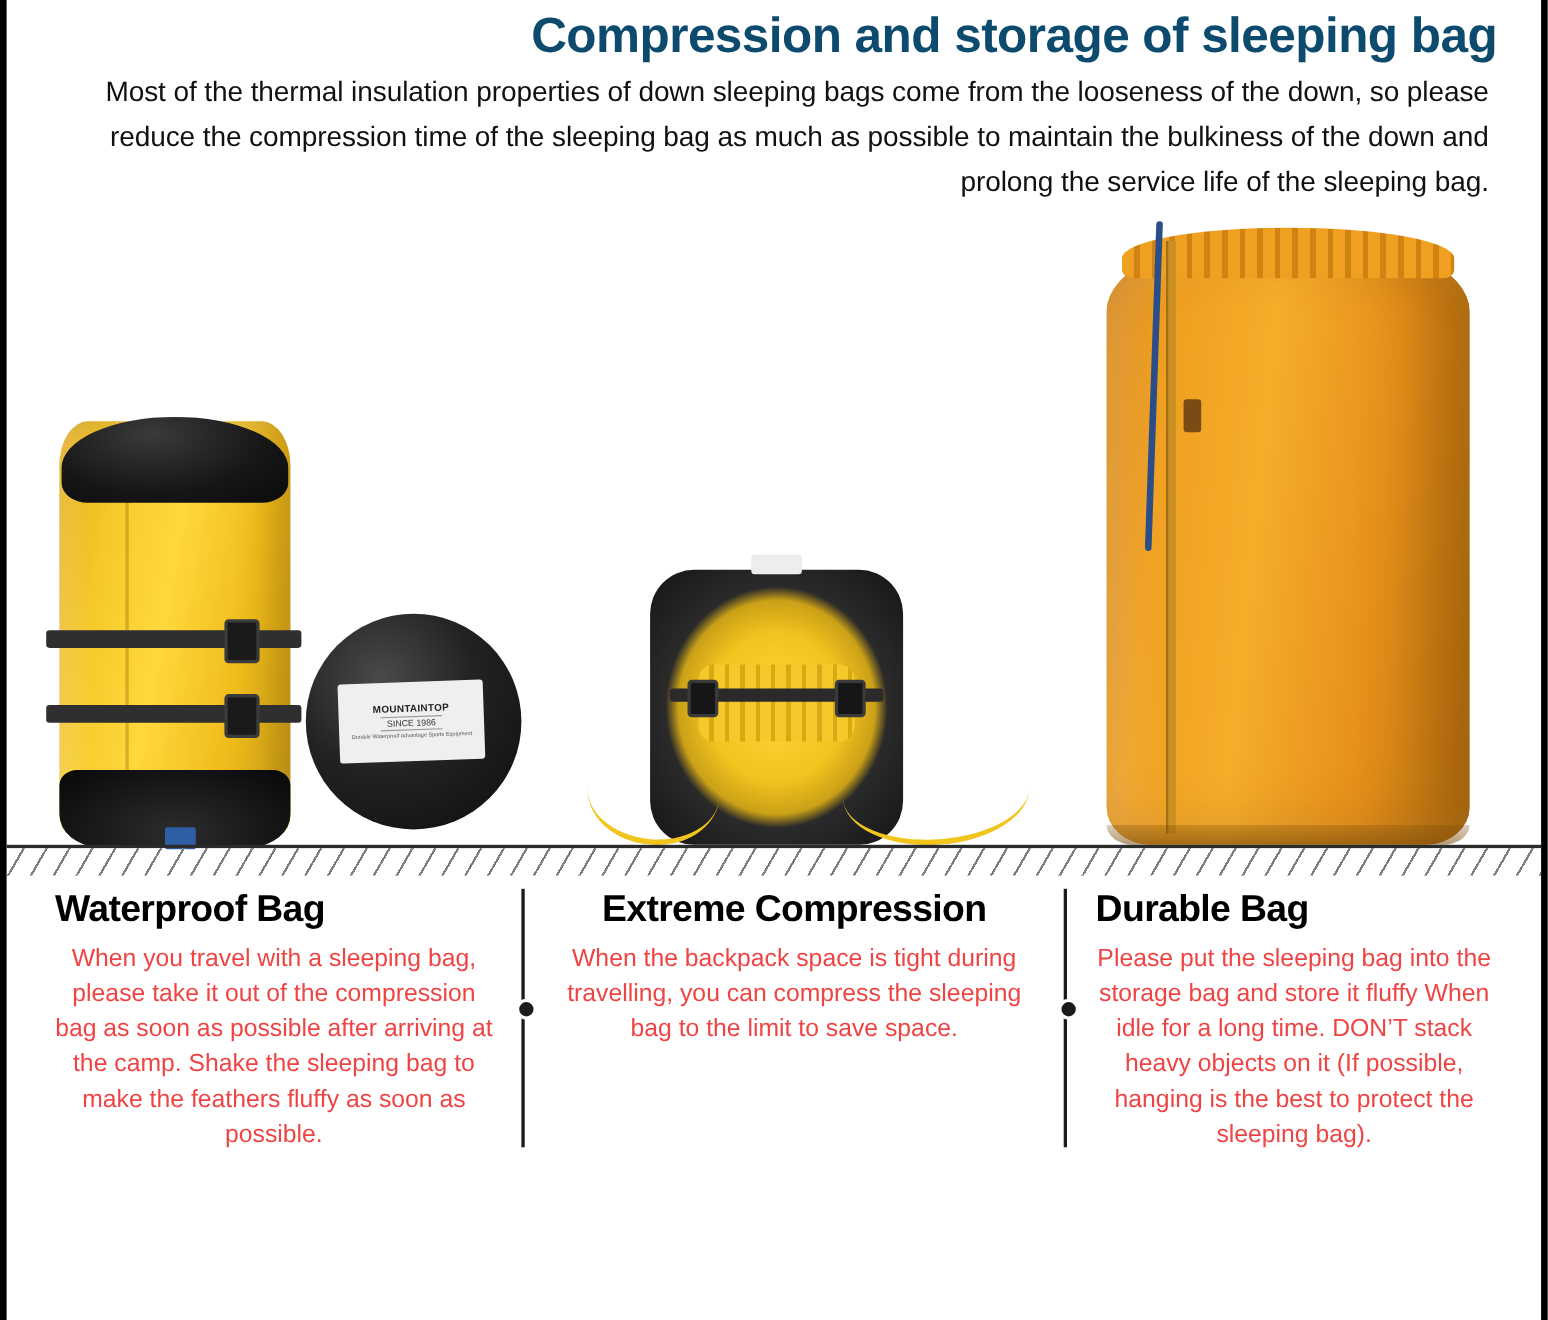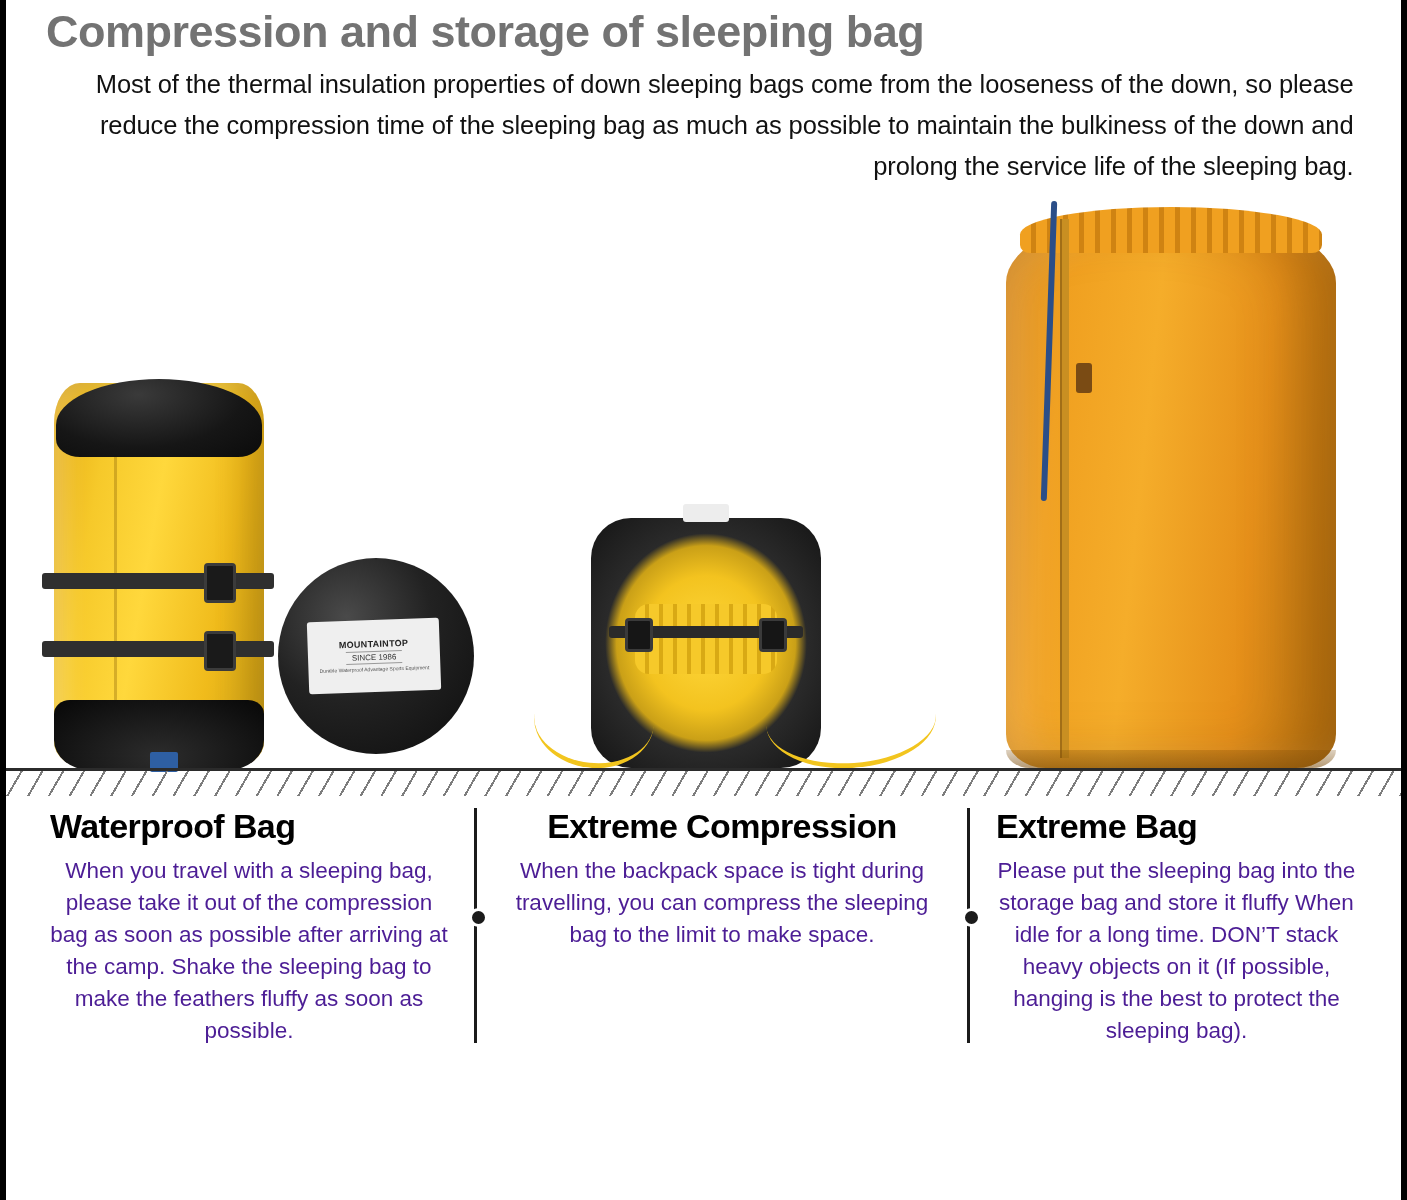--- a/index.html
+++ b/index.html
@@ -22,27 +22,27 @@
     border-left: 6px solid #000;
     border-right: 6px solid #000;
     background: #fff;
   }
 
   
   .header {
     padding: 4px 40px 0 40px;
   }
   .main-title {
-    text-align: left;
+    text-align: right;
     font-size: 45px;
     font-weight: bold;
     letter-spacing: -0.5px;
     line-height: 1.15;
     margin: 2px 0 6px 0;
-    color: #737373;
+    color: #0c4a6e;
   }
   .intro {
     text-align: right;
     font-size: 25.5px;
     line-height: 1.62;
     color: #111;
     margin: 0 auto;
     width: 1300px;
     letter-spacing: -0.1px;
   }
@@ -367,21 +367,21 @@
     letter-spacing: -0.6px;
     margin: 4px 0 10px 0;
     line-height: 1.1;
   }
   .col.c1 .col-title, .col.c3 .col-title { text-align: left; }
   .col.c2 .col-title { text-align: center; }
   .col-body {
     font-size: 22.5px;
     line-height: 1.42;
     text-align: center;
-    color: #4c1d95;
+    color: #ef4444;
   }
 </style>
 </head>
 <body>
 
 <div class="page">
 
   <div class="header">
     <div class="main-title">Compression and storage of sleeping bag</div>
     <div class="intro">Most of the thermal insulation properties of down sleeping bags come from the looseness of the down, so please reduce the compression time of the sleeping bag as much as possible to maintain the bulkiness of the down and prolong the service life of the sleeping bag.</div>
@@ -442,26 +442,26 @@
       <div class="col-title">Waterproof Bag</div>
       <div class="col-body">When you travel with a sleeping bag, please take it out of the compression bag as soon as possible after arriving at the camp. Shake the sleeping bag to make the feathers fluffy as soon as possible.</div>
     </div>
 
     <div class="divider">
       <div class="dot"></div>
     </div>
 
     <div class="col c2">
       <div class="col-title">Extreme Compression</div>
-      <div class="col-body">When the backpack space is tight during travelling, you can compress the sleeping bag to the limit to make space.</div>
+      <div class="col-body">When the backpack space is tight during travelling, you can compress the sleeping bag to the limit to save space.</div>
     </div>
 
     <div class="divider">
       <div class="dot"></div>
     </div>
 
     <div class="col c3">
-      <div class="col-title">Extreme Bag</div>
+      <div class="col-title">Durable Bag</div>
       <div class="col-body">Please put the sleeping bag into the storage bag and store it fluffy When idle for a long time. DON’T stack heavy objects on it (If possible, hanging is the best to protect the sleeping bag).</div>
     </div>
 
   </div>
 </div>
 
 </body></html>

